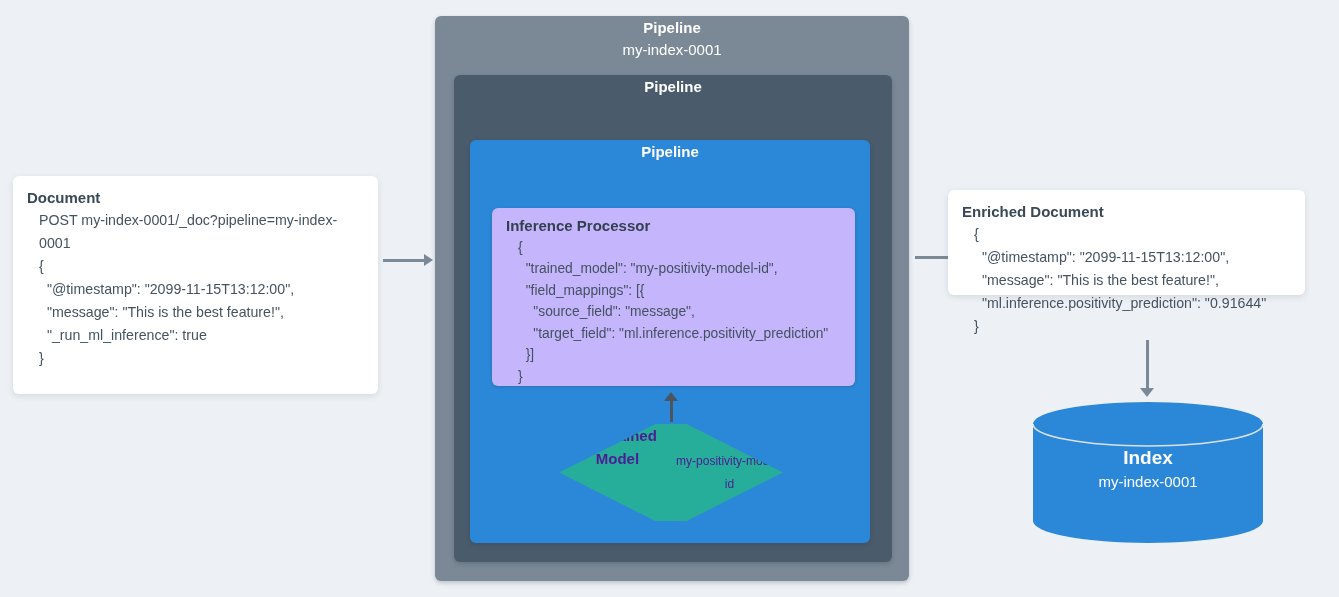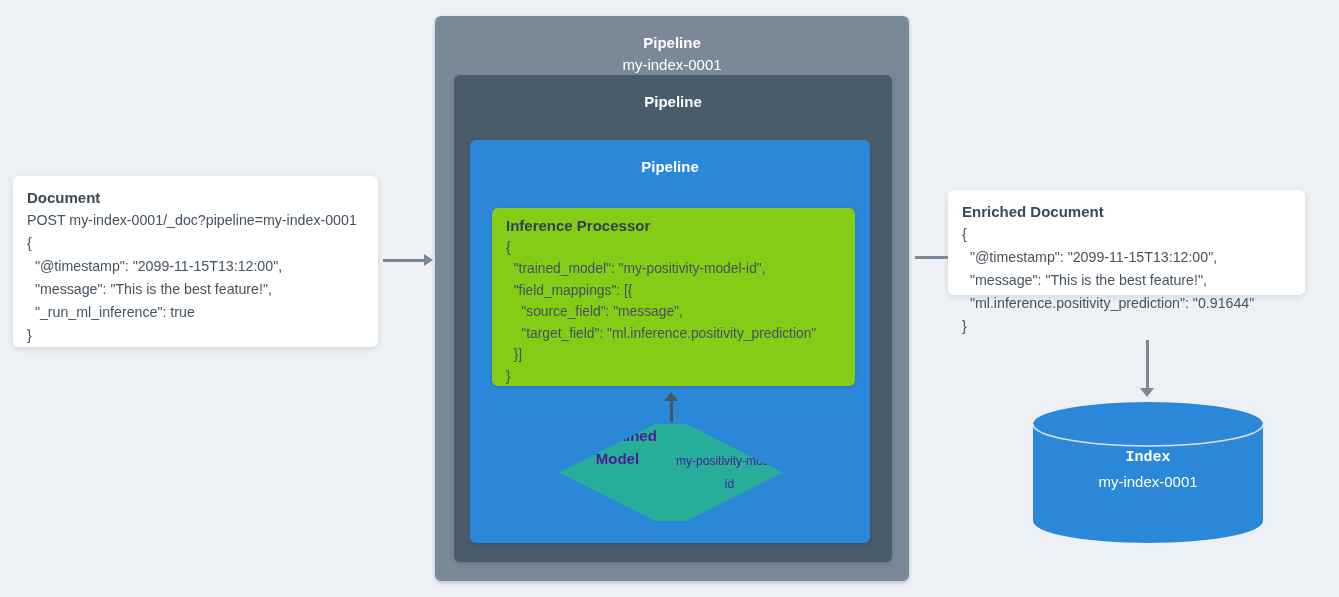--- a/index.html
+++ b/index.html
@@ -19,42 +19,43 @@
     border-radius: 6px;
     box-shadow: 0 2px 6px rgba(90,110,130,0.18);
     padding: 10px 14px;
   }
   .card-title { font-weight: bold; font-size: 15px; line-height: 23px; }
   .card-code {
     font-size: 14.2px;
     line-height: 23px;
     white-space: pre-wrap;
     color: #45535f;
-  }
-  #left-card  { left: 13px;  top: 176px; width: 365px; height: 171px; }
+    margin-left: 12px;
+  }
+  #left-card  { left: 13px;  top: 176px; width: 365px; height: 218px; }
   #right-card { left: 948px; top: 190px; width: 357px; height: 105px; }
 
   
   .nest {
     position: absolute;
     border-radius: 6px;
     box-shadow: 0 2px 4px rgba(40,55,70,0.25);
   }
   #outer-box { left: 435px; top: 16px;  width: 474px; height: 565px; background: #7b8896; }
   #mid-box   { left: 454px; top: 75px;  width: 438px; height: 487px; background: #4a5b6b; }
   #blue-box  { left: 470px; top: 140px; width: 400px; height: 403px; background: #2b87d8; }
 
-  .box-head { text-align: center; color: #ffffff; padding-top: 16px; }
+  .box-head { text-align: center; color: #ffffff; padding-top: 1px; }
   .box-label { font-weight: bold; font-size: 15px; line-height: 22px; }
   .box-name  { font-size: 15px; line-height: 22px; }
 
   #processor-box {
     position: absolute;
     left: 492px; top: 208px; width: 363px; height: 178px;
-    background: #84cc16;
+    background: #c4b5fd;
     border-radius: 6px;
     padding: 7px 14px;
     box-shadow: 0 1px 3px rgba(30,50,70,0.25);
   }
   #processor-box .card-title { font-size: 15px; line-height: 21.5px; color: #33414e; }
   #processor-box .card-code  { font-size: 13.8px; line-height: 21.5px; color: #44525f; }
 
   
   #hexagon {
     position: absolute;
@@ -102,21 +103,21 @@
     border-top: 9px solid #7b8896;
   }
 
   
   #cylinder { position: absolute; left: 1033px; top: 402px; width: 230px; height: 141px; }
   #cylinder svg { position: absolute; left: 0; top: 0; }
   .cyl-text {
     position: absolute; left: 0; top: 44px; width: 100%;
     text-align: center; color: #ffffff;
   }
-  .cyl-title { font-weight: bold; font-size: 15px; line-height: 24px; font-family: Liberation Mono, monospace; }
+  .cyl-title { font-weight: bold; font-size: 19px; line-height: 24px; }
   .cyl-name  { font-size: 15px; line-height: 24px; }
 </style>
 </head>
 <body>
 
 <div class="canvas">
 
   <div class="card" id="left-card">
     <div class="card-title">Document</div>
     <div class="card-code">POST my-index-0001/_doc?pipeline=my-index-0001

